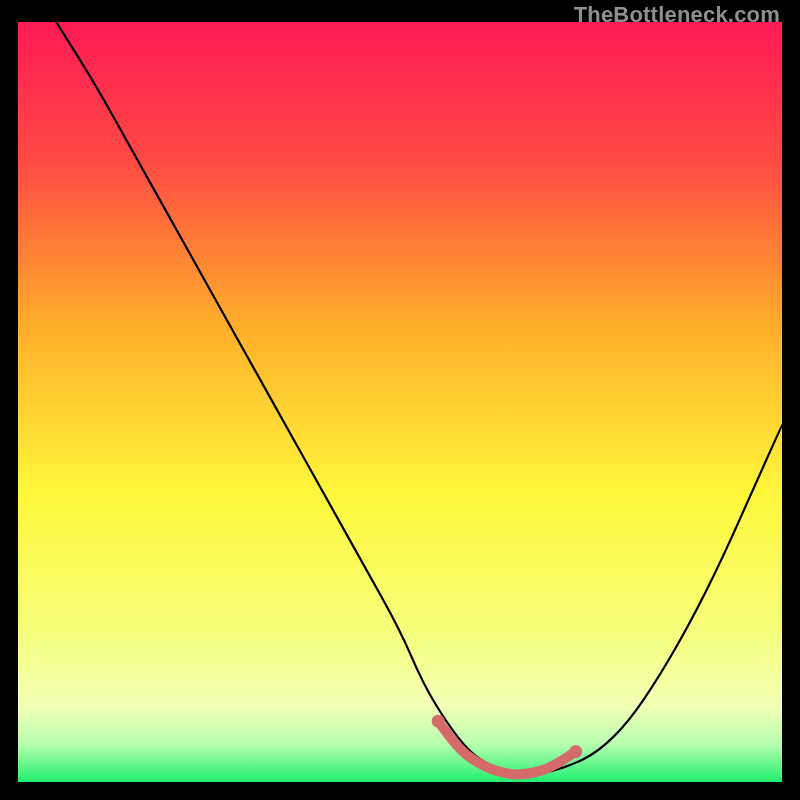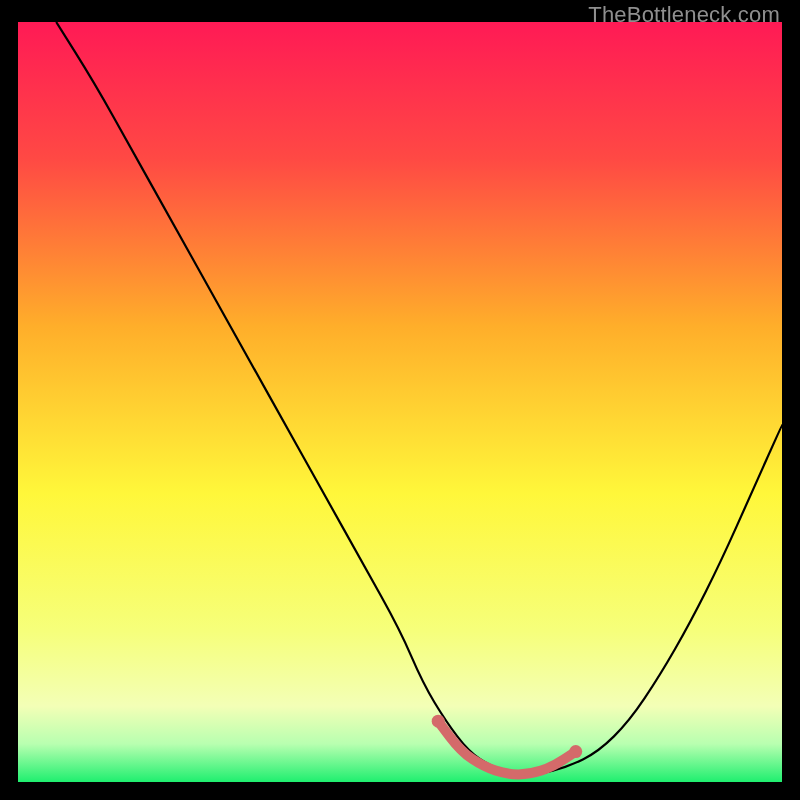--- a/index.html
+++ b/index.html
@@ -24,21 +24,21 @@
     top: 0;
     width: 764px;
     height: 760px;
   }
   .watermark {
     position: absolute;
     top: 2px;
     right: 20px;
     font-family: Arial, Helvetica, sans-serif;
     font-size: 22px;
-    font-weight: 400;
+    font-weight: 700;
     color: #8f8f8f;
     letter-spacing: 0.2px;
   }
 </style>
 </head>
 <body>
 
 <div class="watermark">TheBottleneck.com</div>
 
 <div class="frame">

